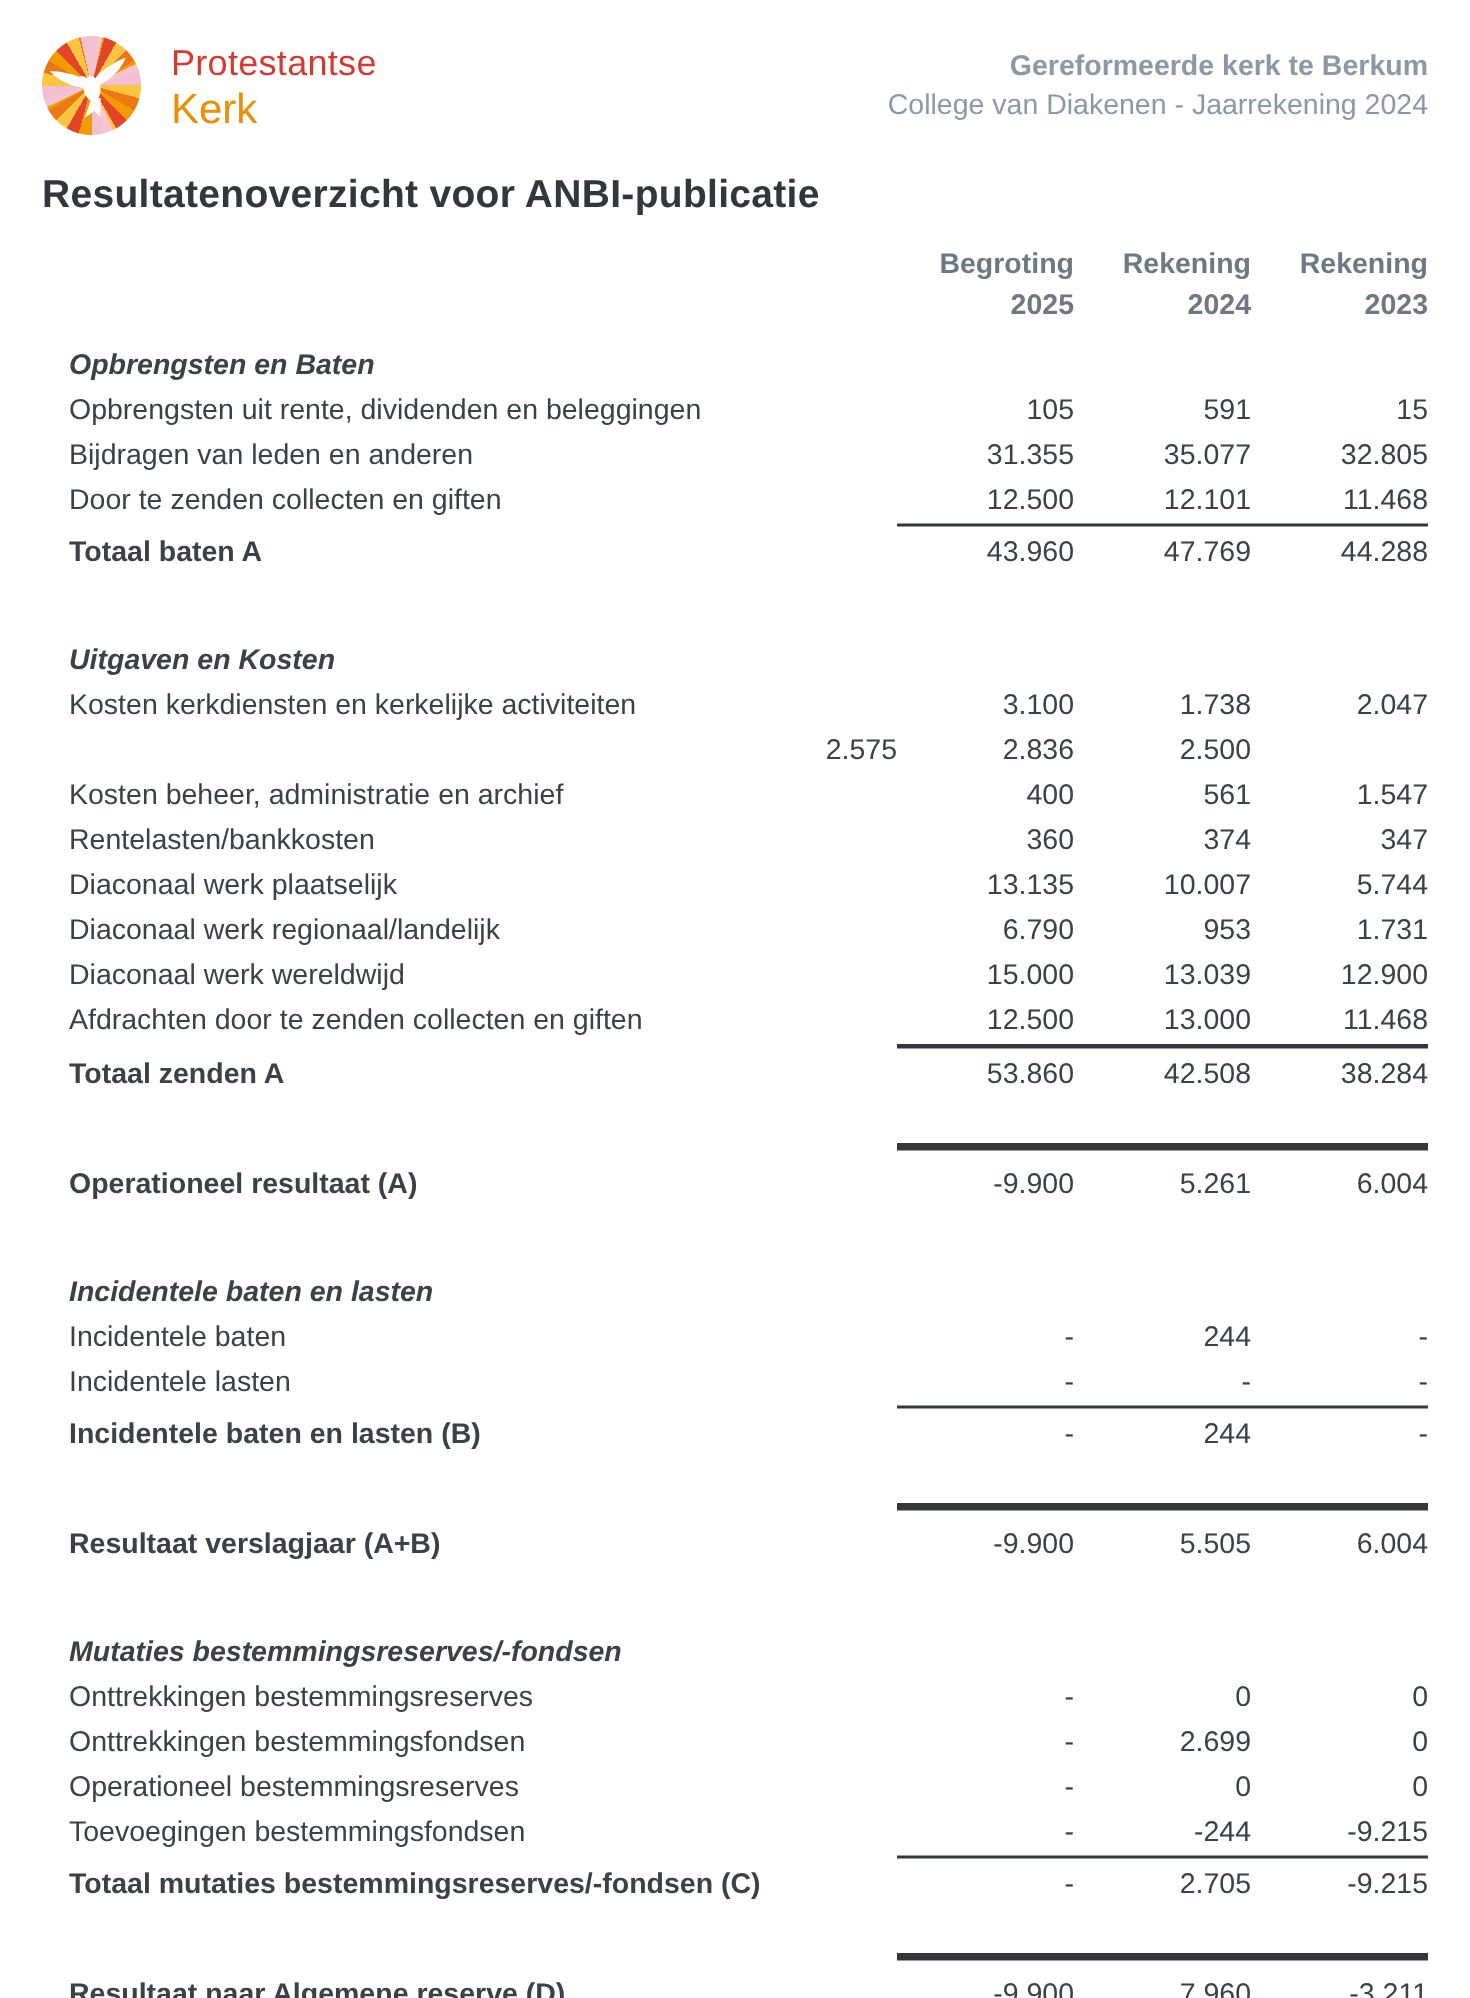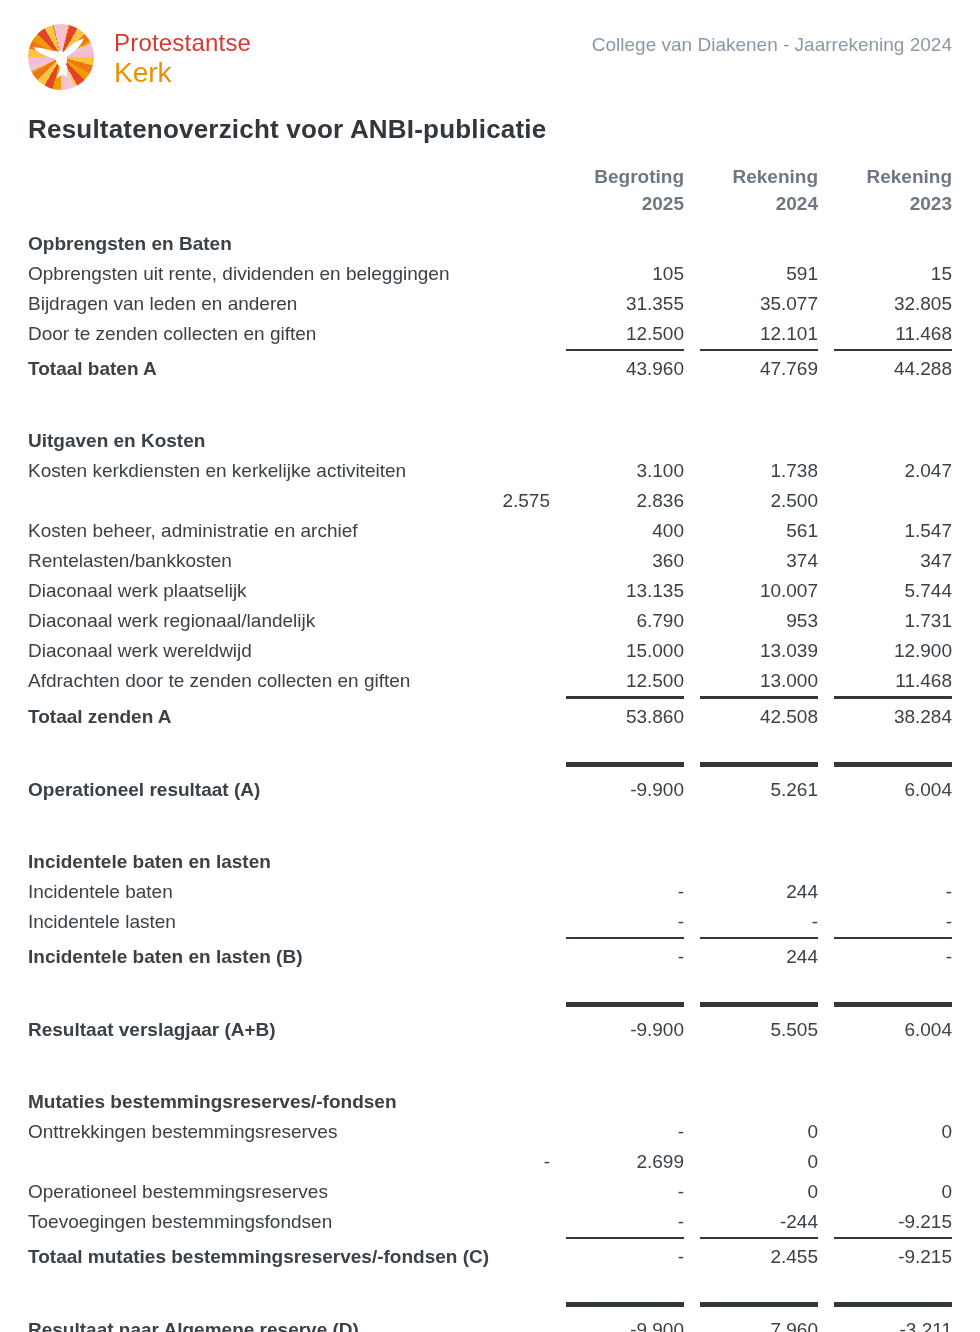--- a/index.html
+++ b/index.html
@@ -45,35 +45,36 @@
   
   .doc-title{
     margin-top:24px;
     font-size:26px;font-weight:700;color:#31373d;letter-spacing:.2px;
   }
 
   
   .row{
     display:grid;
     grid-template-columns:1fr 118px 118px 118px;
-    column-gap:16px;
+    column-gap:0;
     align-items:end;
     min-height:30px;
     font-size:19px;
+    margin-left:18px;
   }
   .num{text-align:right;line-height:30px;white-space:nowrap;}
   .label{line-height:30px;white-space:nowrap;}
 
   .col-headers{margin-top:18px;margin-bottom:12px;align-items:start;}
   .colh{
     font-weight:700;color:var(--column-header-gray);
     font-size:19px;line-height:27px;
   }
 
-  .row-section .label{font-weight:700;}
+  .row-section .label{font-weight:700;font-style:italic;}
   .row-total .label, .row-result .label{font-weight:700;}
 
   .cell-line-thin{border-top:2px solid var(--rule-dark);padding-top:3px;}
   .cell-line-medium{border-top:3px solid var(--rule-dark);padding-top:3px;}
   .cell-line-thick{border-top:5px solid var(--rule-dark);padding-top:8px;}
 
   .spacer{width:100%;}
   .spacer.lg{height:42px;}
   .spacer.md{height:30px;}
 </style>
@@ -95,20 +96,21 @@
             <path d="M30 41 L24 52 L31 48.5 L34 52.5 L36.5 41 Z"></path>
           </g>
         </svg>
       </div>
       <div class="brand-text">
         <div class="brand-line1">Protestantse</div>
         <div class="brand-line2">Kerk</div>
       </div>
     </div>
     <div class="org">
+      <div class="org-name">Gereformeerde kerk te Berkum</div>
       <div class="org-sub">College van Diakenen - Jaarrekening 2024</div>
     </div>
   </header>
 
   <h1 class="doc-title">Resultatenoverzicht voor ANBI-publicatie</h1>
 
   <div class="row col-headers">
     <div></div>
     <div class="num colh">
       <span>Begroting</span><br>
@@ -261,40 +263,41 @@
         <div class="num"></div>
         <div class="num"></div>
       </div>
       <div class="row row-item">
         <div class="label">Onttrekkingen bestemmingsreserves</div>
         <div class="num">-</div>
         <div class="num">0</div>
         <div class="num">0</div>
       </div>
       <div class="row row-item">
+        <div class="label">Onttrekkingen bestemmingsfondsen</div>
         <div class="num">-</div>
         <div class="num">2.699</div>
         <div class="num">0</div>
       </div>
       <div class="row row-item">
         <div class="label">Operationeel bestemmingsreserves</div>
         <div class="num">-</div>
         <div class="num">0</div>
         <div class="num">0</div>
       </div>
       <div class="row row-item">
         <div class="label">Toevoegingen bestemmingsfondsen</div>
         <div class="num">-</div>
         <div class="num">-244</div>
         <div class="num">-9.215</div>
       </div>
       <div class="row row-total">
         <div class="label">Totaal mutaties bestemmingsreserves/-fondsen (C)</div>
         <div class="num cell-line-thin">-</div>
-        <div class="num cell-line-thin">2.455</div>
+        <div class="num cell-line-thin">2.705</div>
         <div class="num cell-line-thin">-9.215</div>
       </div>
       <div class="spacer md"></div>
       <div class="row row-result">
         <div class="label">Resultaat naar Algemene reserve (D)</div>
         <div class="num cell-line-thick">-9.900</div>
         <div class="num cell-line-thick">7.960</div>
         <div class="num cell-line-thick">-3.211</div>
       </div>
     </div>

